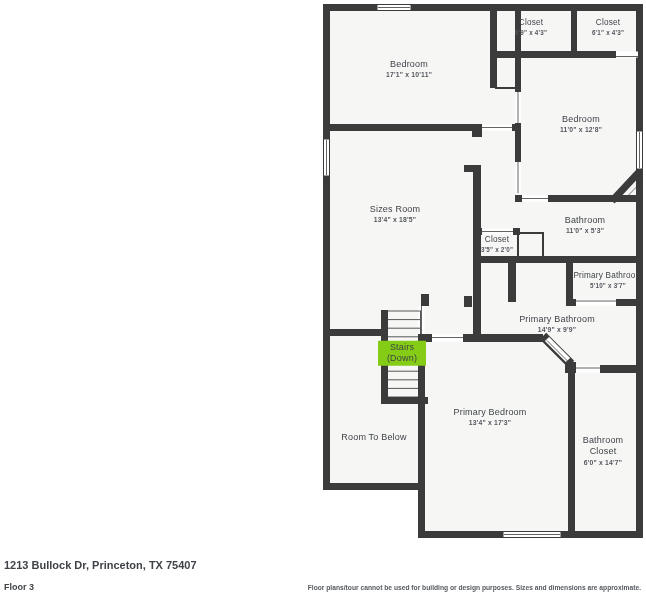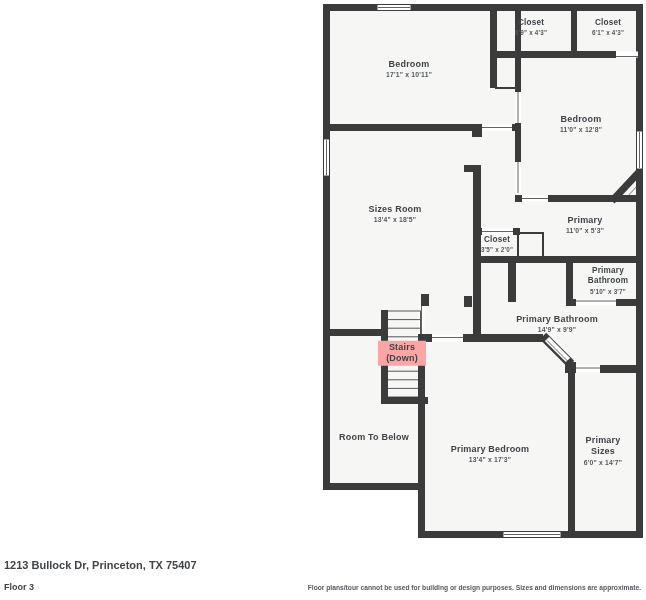--- a/index.html
+++ b/index.html
@@ -1,26 +1,26 @@
 <!DOCTYPE html>
 <html><head>
 <meta charset="utf-8">
 <style>
   html,body{margin:0;padding:0;background:#ffffff;}
   body{width:646px;height:600px;position:relative;overflow:hidden;
        font-family:"Liberation Sans", sans-serif;}
   #plan-svg{position:absolute;left:0;top:0;}
   .room{position:absolute;transform:translate(-50%,-50%);text-align:center;
         color:#3f4347;line-height:1.25;white-space:nowrap;}
-  .room .rname{font-weight:bold;font-size:9px;letter-spacing:.2px;}
+  .room .rname{font-weight:normal;font-size:9px;letter-spacing:.2px;}
   .room .rdims{font-weight:bold;font-size:6.8px;color:#53575c;margin-top:1px;letter-spacing:.2px;}
   .room.small .rname{font-size:8.2px;}
   .room.small .rdims{font-size:6.3px;}
   .room.wrap{white-space:normal;}
-  .room.w-stairs{width:48px;background:#fca5a5;padding:1px 0;}
+  .room.w-stairs{width:48px;background:#84cc16;padding:1px 0;}
   .room.w-pbath{width:70px;}
   .room.w-pcloset{width:60px;}
   .footer-address{position:absolute;left:4px;top:559px;font-size:11px;font-weight:bold;color:#3f4347;}
   .footer-floor{position:absolute;left:4px;top:582px;font-size:9px;font-weight:bold;color:#3f4347;}
   .footer-disclaimer{position:absolute;right:5px;top:584px;font-size:6.7px;font-weight:bold;color:#55595e;}
 </style>
 </head>
 <body>
 
 <svg id="plan-svg" width="646" height="600" viewBox="0 0 646 600">
@@ -168,45 +168,45 @@
 </div>
 <div class="room" style="left:581px;top:124px">
   <div class="rname">Bedroom</div>
   <div class="rdims">11'0" x 12'8"</div>
 </div>
 <div class="room" style="left:395px;top:214px">
   <div class="rname">Sizes Room</div>
   <div class="rdims">13'4" x 18'5"</div>
 </div>
 <div class="room" style="left:585px;top:225px">
-  <div class="rname">Primary</div>
+  <div class="rname">Bathroom</div>
   <div class="rdims">11'0" x 5'3"</div>
 </div>
 <div class="room small" style="left:497px;top:245px">
   <div class="rname">Closet</div>
   <div class="rdims">3'5" x 2'0"</div>
 </div>
 <div class="room small wrap w-pbath" style="left:608px;top:281px">
   <div class="rname">Primary Bathroom</div>
   <div class="rdims">5'10" x 3'7"</div>
 </div>
 <div class="room" style="left:557px;top:324px">
   <div class="rname">Primary Bathroom</div>
   <div class="rdims">14'9" x 9'9"</div>
 </div>
 <div class="room wrap w-stairs" style="left:402px;top:353px">
   <div class="rname">Stairs (Down)</div>
 </div>
 <div class="room" style="left:374px;top:438px">
   <div class="rname">Room To Below</div>
 </div>
-<div class="room" style="left:490px;top:454px">
+<div class="room" style="left:490px;top:417px">
   <div class="rname">Primary Bedroom</div>
   <div class="rdims">13'4" x 17'3"</div>
 </div>
 <div class="room wrap w-pcloset" style="left:603px;top:451px">
-  <div class="rname">Primary Sizes</div>
+  <div class="rname">Bathroom Closet</div>
   <div class="rdims">6'0" x 14'7"</div>
 </div>
 
 <div class="footer-address">1213 Bullock Dr, Princeton, TX 75407</div>
 <div class="footer-floor">Floor 3</div>
 <div class="footer-disclaimer">Floor plans/tour cannot be used for building or design purposes. Sizes and dimensions are approximate.</div>
 
 </body></html>

